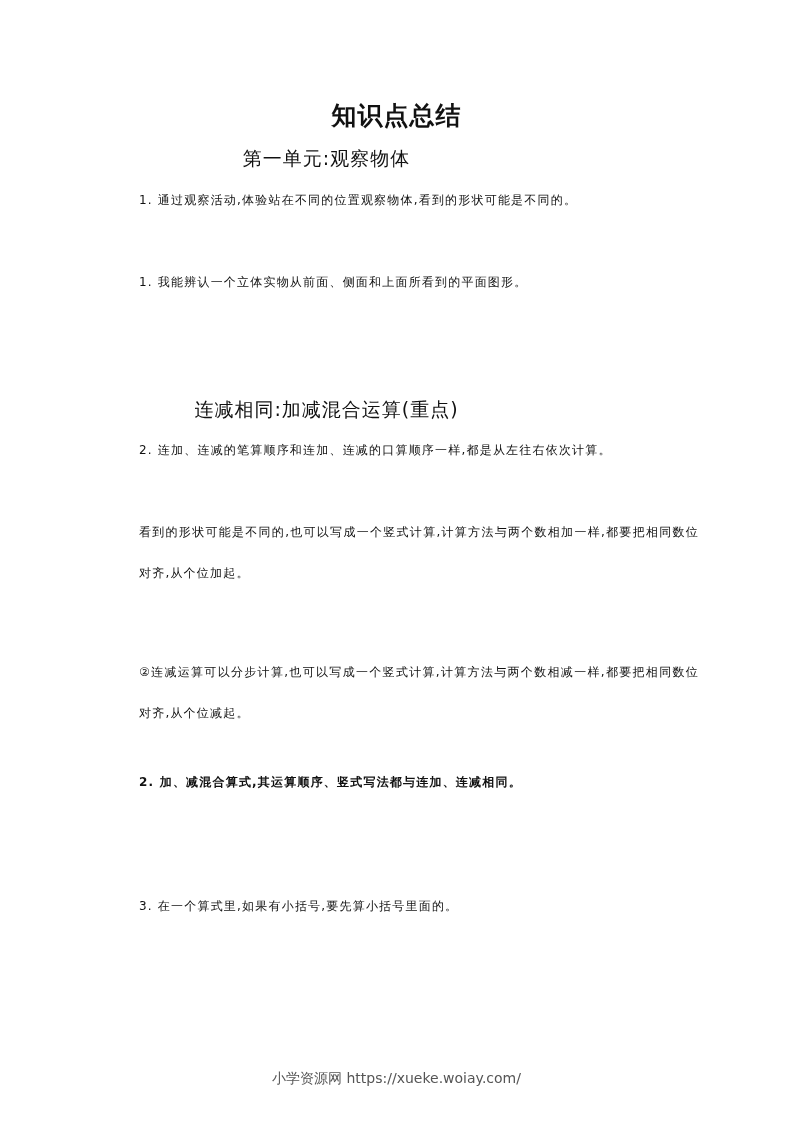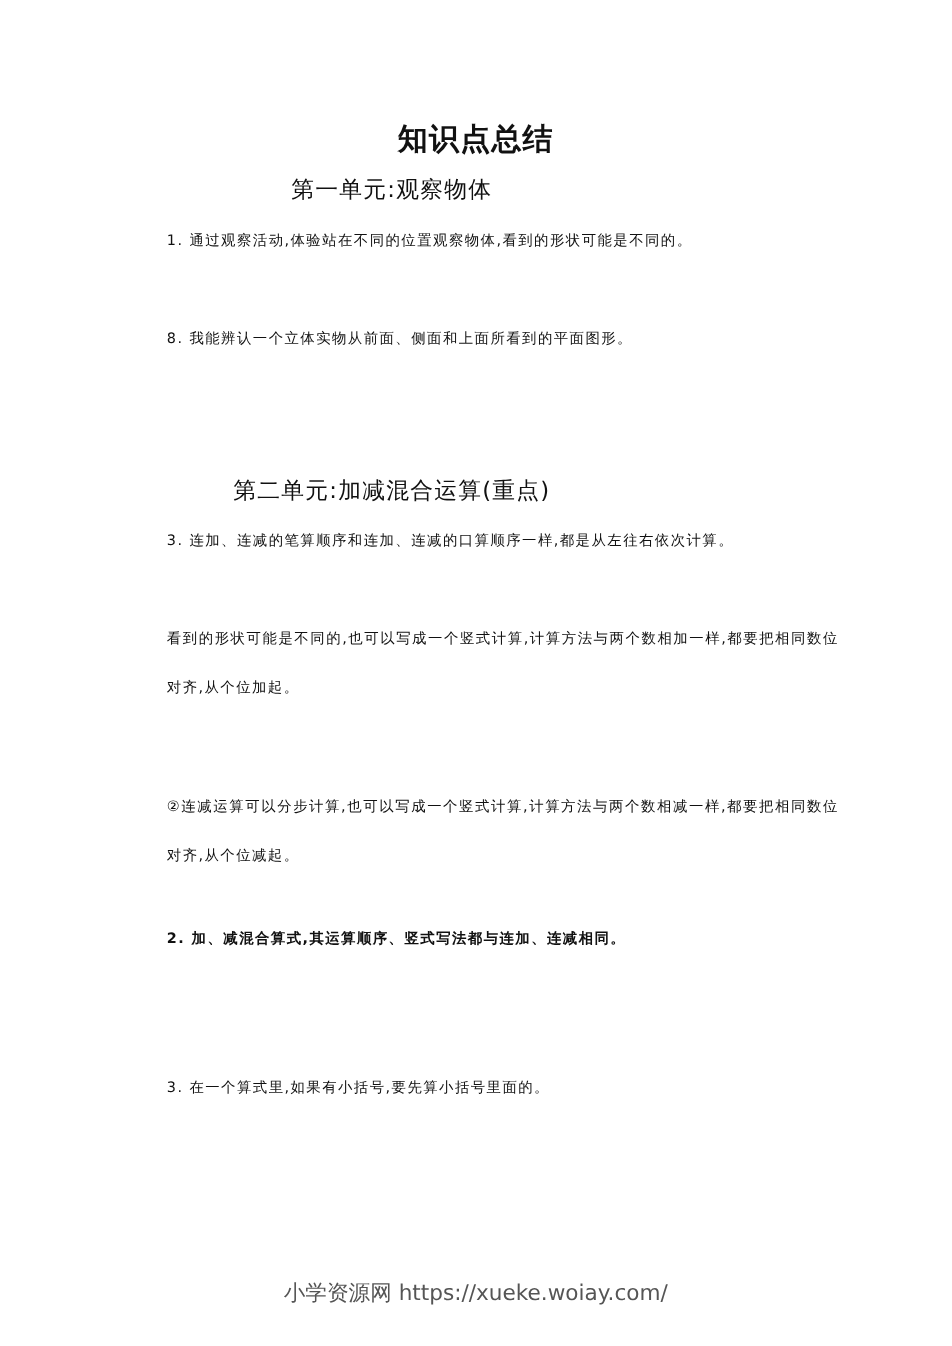--- a/index.html
+++ b/index.html
@@ -44,36 +44,36 @@
       letter-spacing: 1.2px;
       text-align: justify;
       margin-left: 20px;
     }
     .footer {
       position: absolute;
       left: 0;
       width: 793px;
       top: 1068px;
       text-align: center;
-      font-size: 18px;
+      font-size: 14px;
       color: #555555;
       line-height: 20px;
     }
   </style>
 </head>
 <body>
 
 <div class="title">知识点总结</div>
 
 <div class="subtitle" style="top:144px;">第一单元:观察物体</div>
 
 <div class="para" style="top:180px;">1. 通过观察活动,体验站在不同的位置观察物体,看到的形状可能是不同的。</div>
-<div class="para" style="top:262px;">8. 我能辨认一个立体实物从前面、侧面和上面所看到的平面图形。</div>
+<div class="para" style="top:262px;">1. 我能辨认一个立体实物从前面、侧面和上面所看到的平面图形。</div>
 
-<div class="subtitle" style="top:395px;">第二单元:加减混合运算(重点)</div>
+<div class="subtitle" style="top:395px;">连减相同:加减混合运算(重点)</div>
 
-<div class="para" style="top:430px;">3. 连加、连减的笔算顺序和连加、连减的口算顺序一样,都是从左往右依次计算。</div>
+<div class="para" style="top:430px;">2. 连加、连减的笔算顺序和连加、连减的口算顺序一样,都是从左往右依次计算。</div>
 <div class="para" style="top:512px;">看到的形状可能是不同的,也可以写成一个竖式计算,计算方法与两个数相加一样,都要把相同数位对齐,从个位加起。</div>
 <div class="para" style="top:652px;">②连减运算可以分步计算,也可以写成一个竖式计算,计算方法与两个数相减一样,都要把相同数位对齐,从个位减起。</div>
 <div class="para" style="top:762px;font-weight:bold;">2. 加、减混合算式,其运算顺序、竖式写法都与连加、连减相同。</div>
 <div class="para" style="top:886px;">3. 在一个算式里,如果有小括号,要先算小括号里面的。</div>
 
 <div class="footer">小学资源网 https://xueke.woiay.com/</div>
 
 </body></html>

